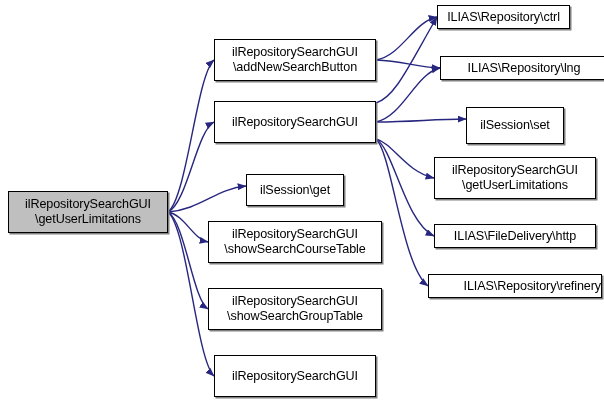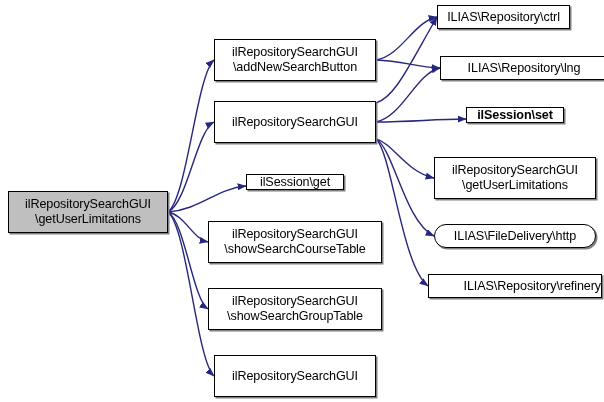--- a/index.html
+++ b/index.html
@@ -80,47 +80,47 @@
         <span class="ln">ilRepositorySearchGUI</span>
         <span class="ln">\getUserLimitations</span>
       </div>
       <div class="node" style="left: 214px; top: 39px; width: 162px; height: 42px;">
         <span class="ln">ilRepositorySearchGUI</span>
         <span class="ln">\addNewSearchButton</span>
       </div>
       <div class="node" style="left: 214px; top: 101px; width: 162px; height: 42px;">
         <span class="ln">ilRepositorySearchGUI</span>
       </div>
-      <div class="node" style="left: 246px; top: 174px; width: 98px; height: 16px;">
+      <div class="node" style="left: 246px; top: 174px; width: 98px; height: 32px;">
         <span class="ln">ilSession\get</span>
       </div>
       <div class="node" style="left: 208px; top: 221px; width: 174px; height: 42px;">
         <span class="ln">ilRepositorySearchGUI</span>
         <span class="ln">\showSearchCourseTable</span>
       </div>
       <div class="node" style="left: 208px; top: 288px; width: 174px; height: 42px;">
         <span class="ln">ilRepositorySearchGUI</span>
         <span class="ln">\showSearchGroupTable</span>
       </div>
       <div class="node" style="left: 214px; top: 355px; width: 162px; height: 42px;">
         <span class="ln">ilRepositorySearchGUI</span>
       </div>
       <div class="node" style="left: 437px; top: 5px; width: 133px; height: 24px;">
         <span class="ln">ILIAS\Repository\ctrl</span>
       </div>
       <div class="node" style="left: 440px; top: 56px; width: 168px; height: 24px;">
         <span class="ln">ILIAS\Repository\lng</span>
       </div>
-      <div class="node" style="left: 466px; top: 107px; width: 98px; height: 16px; font-weight: bold;">
+      <div class="node" style="left: 466px; top: 107px; width: 98px; height: 37px;">
         <span class="ln">ilSession\set</span>
       </div>
       <div class="node" style="left: 434px; top: 157px; width: 162px; height: 42px;">
         <span class="ln">ilRepositorySearchGUI</span>
         <span class="ln">\getUserLimitations</span>
       </div>
-      <div class="node" style="left: 434px; top: 224px; width: 162px; height: 24px; border-radius: 12px;">
+      <div class="node" style="left: 434px; top: 224px; width: 162px; height: 24px;">
         <span class="ln">ILIAS\FileDelivery\http</span>
       </div>
       <div class="node" style="left: 428px; top: 274px; width: 174px; height: 24px; align-items: flex-end;">
         <span class="ln">ILIAS\Repository\refinery</span>
       </div>
     </div>
 </div>
 
 </body></html>

